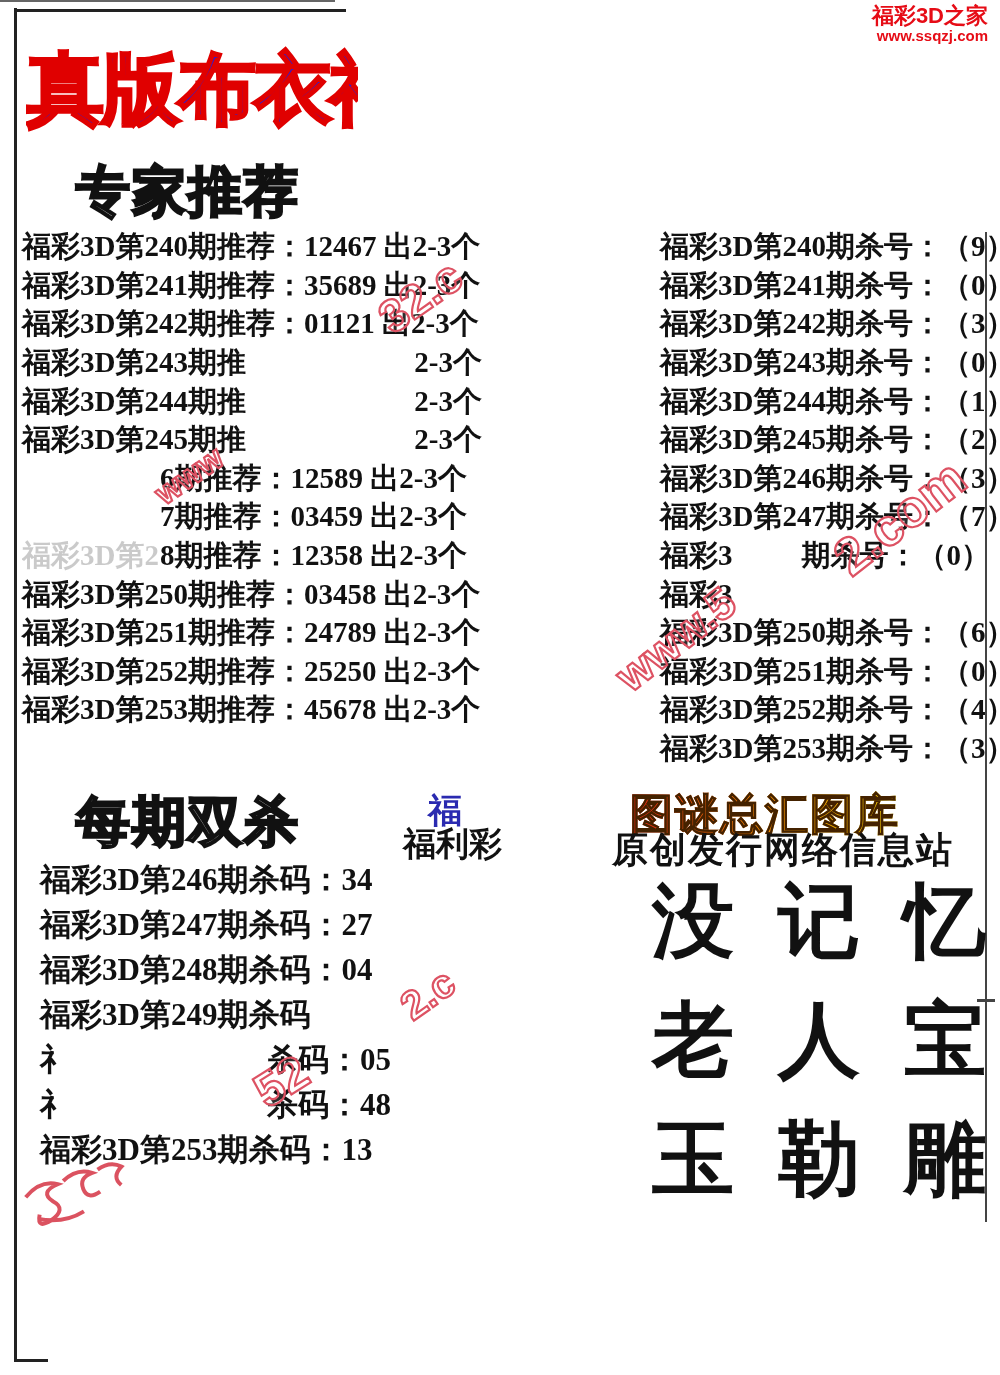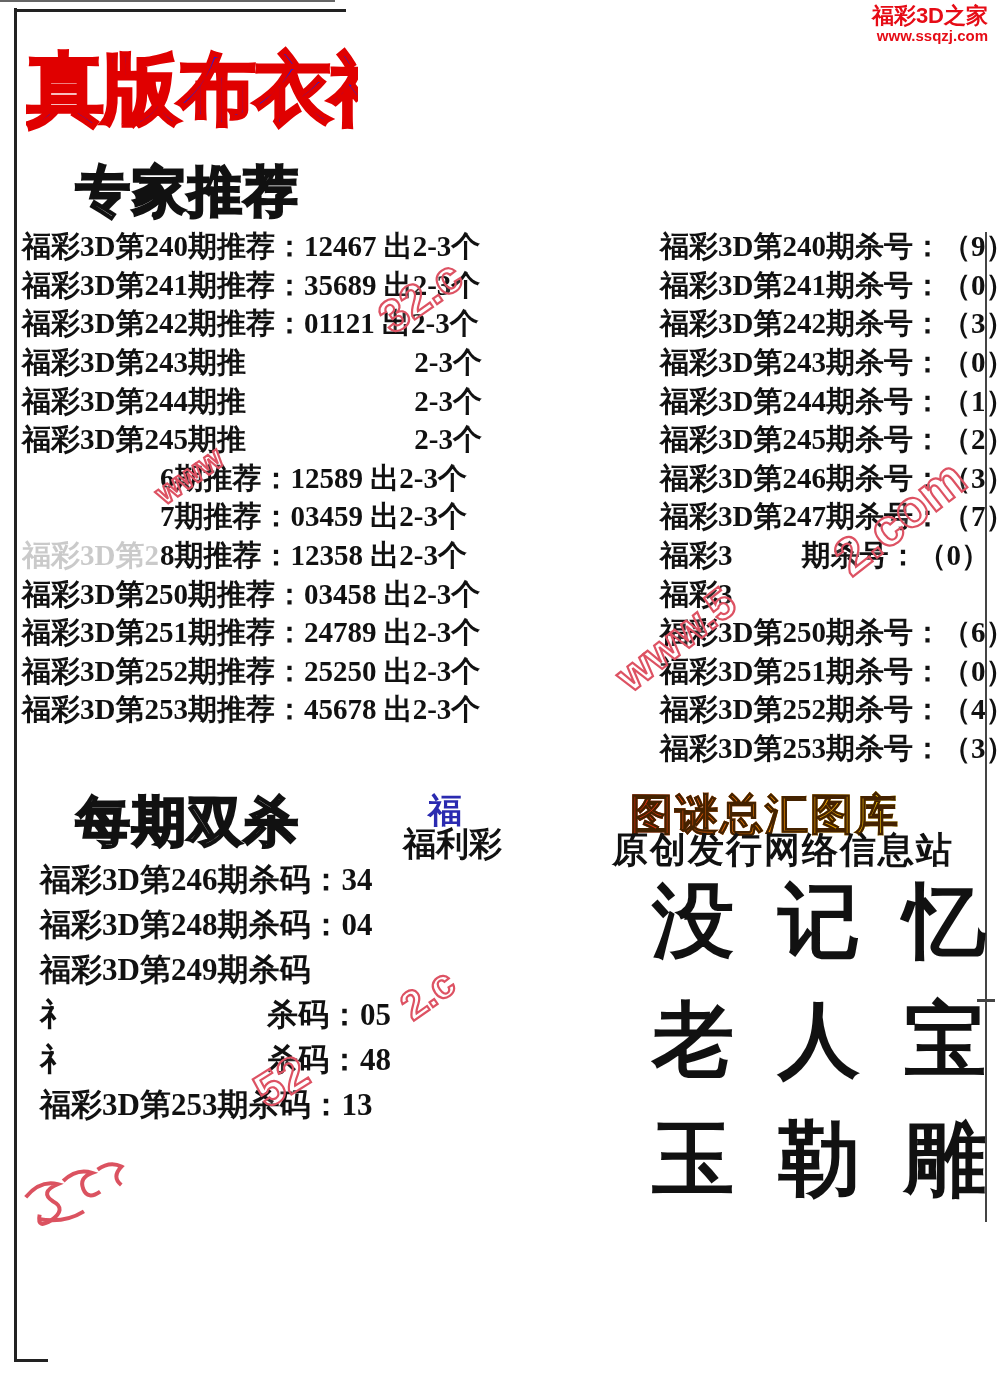--- a/index.html
+++ b/index.html
@@ -113,20 +113,21 @@
       <div class="row"><span>福彩3D第251期杀号：（0）</span></div>
       <div class="row"><span>福彩3D第252期杀号：（4）</span></div>
       <div class="row"><span>福彩3D第253期杀号：（3）</span></div>
     </div>
 
   <div class="hollow-header" style="left:76px;top:786px;">每期双杀</div>
   <div id="fu-logo">福</div>
   <div id="fu-caption">福利彩</div>
   <div id="shama-list" class="rows">
       <div class="row"><span>福彩3D第246期杀码：34</span></div>
+      <div class="row"><span>福彩3D第247期杀码：27</span></div>
       <div class="row"><span>福彩3D第248期杀码：04</span></div>
       <div class="row"><span>福彩3D第249期杀码</span></div>
       <div class="row"><span>礻</span><span class="gapspacer" style="width: 196px;"></span><span>杀码：05</span></div>
       <div class="row"><span>礻</span><span class="gapspacer" style="width: 196px;"></span><span>杀码：48</span></div>
       <div class="row"><span>福彩3D第253期杀码：13</span></div>
     </div>
 
   <div id="banner">图谜总汇图库</div>
   <div id="subtitle">原创发行网络信息站</div>
   <div id="riddle">

